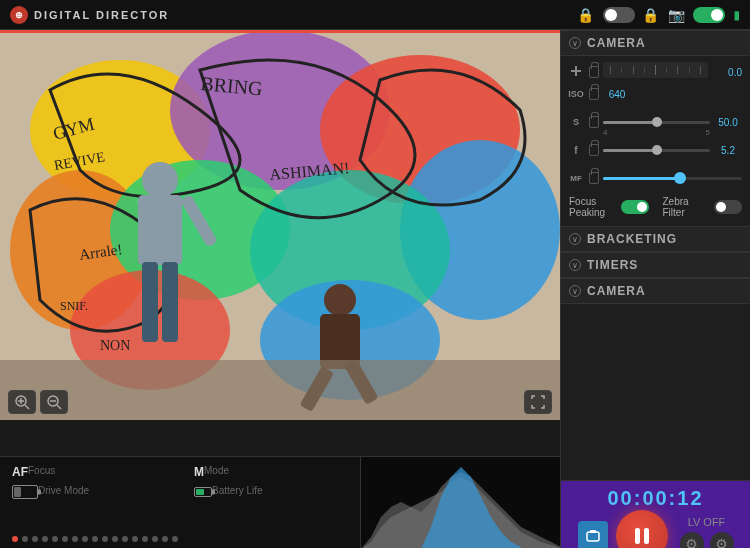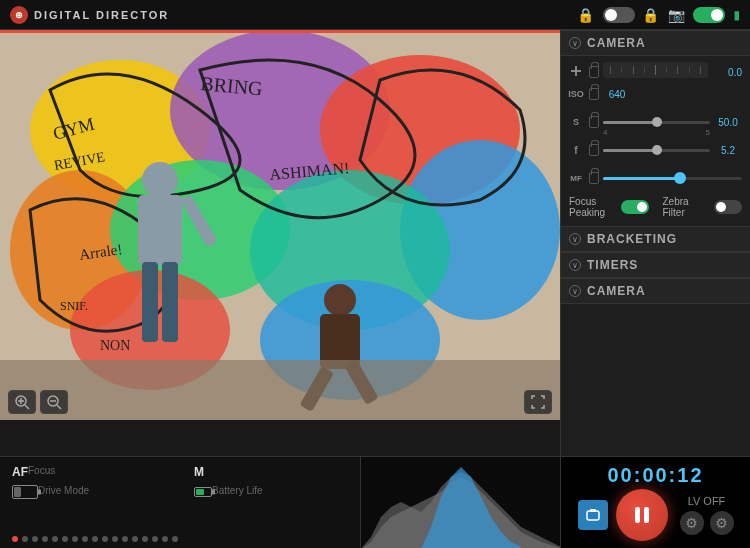--- a/index.html
+++ b/index.html
@@ -389,22 +389,22 @@
     .mini-toggle.off .mini-knob {
       left: 2px;
     }
 
     
     .bottom-right {
       position: absolute;
       bottom: 0;
       right: 0;
       width: 190px;
-      height: 92px;
-      background: #000000;
+      height: 68px;
+      background: #4c1d95;
       border-top: 1px solid #333;
       border-left: 1px solid #333;
       display: flex;
       flex-direction: column;
       align-items: center;
       justify-content: center;
       gap: 8px;
     }
     .timer-display {
       color: #4fc3f7;
@@ -637,20 +637,21 @@
 </div>
 
 <div id="statusbar">
   <div class="status-grid">
     <div class="status-item">
       <span class="status-value">AF</span>
       <span class="status-label">Focus</span>
     </div>
     <div class="status-item">
       <span class="status-value">M</span>
+      <span class="status-label">Mode</span>
     </div>
     <div class="status-item">
       <span class="status-value">Auto</span>
       <span class="status-label">White Balance</span>
     </div>
     <div class="status-item">
       <div class="battery-icon" style="width:26px; height:14px;">
           <div class="battery-fill" style="width:30%;background:#666;"></div>
         </div>
       <span class="status-label">Drive Mode</span>

